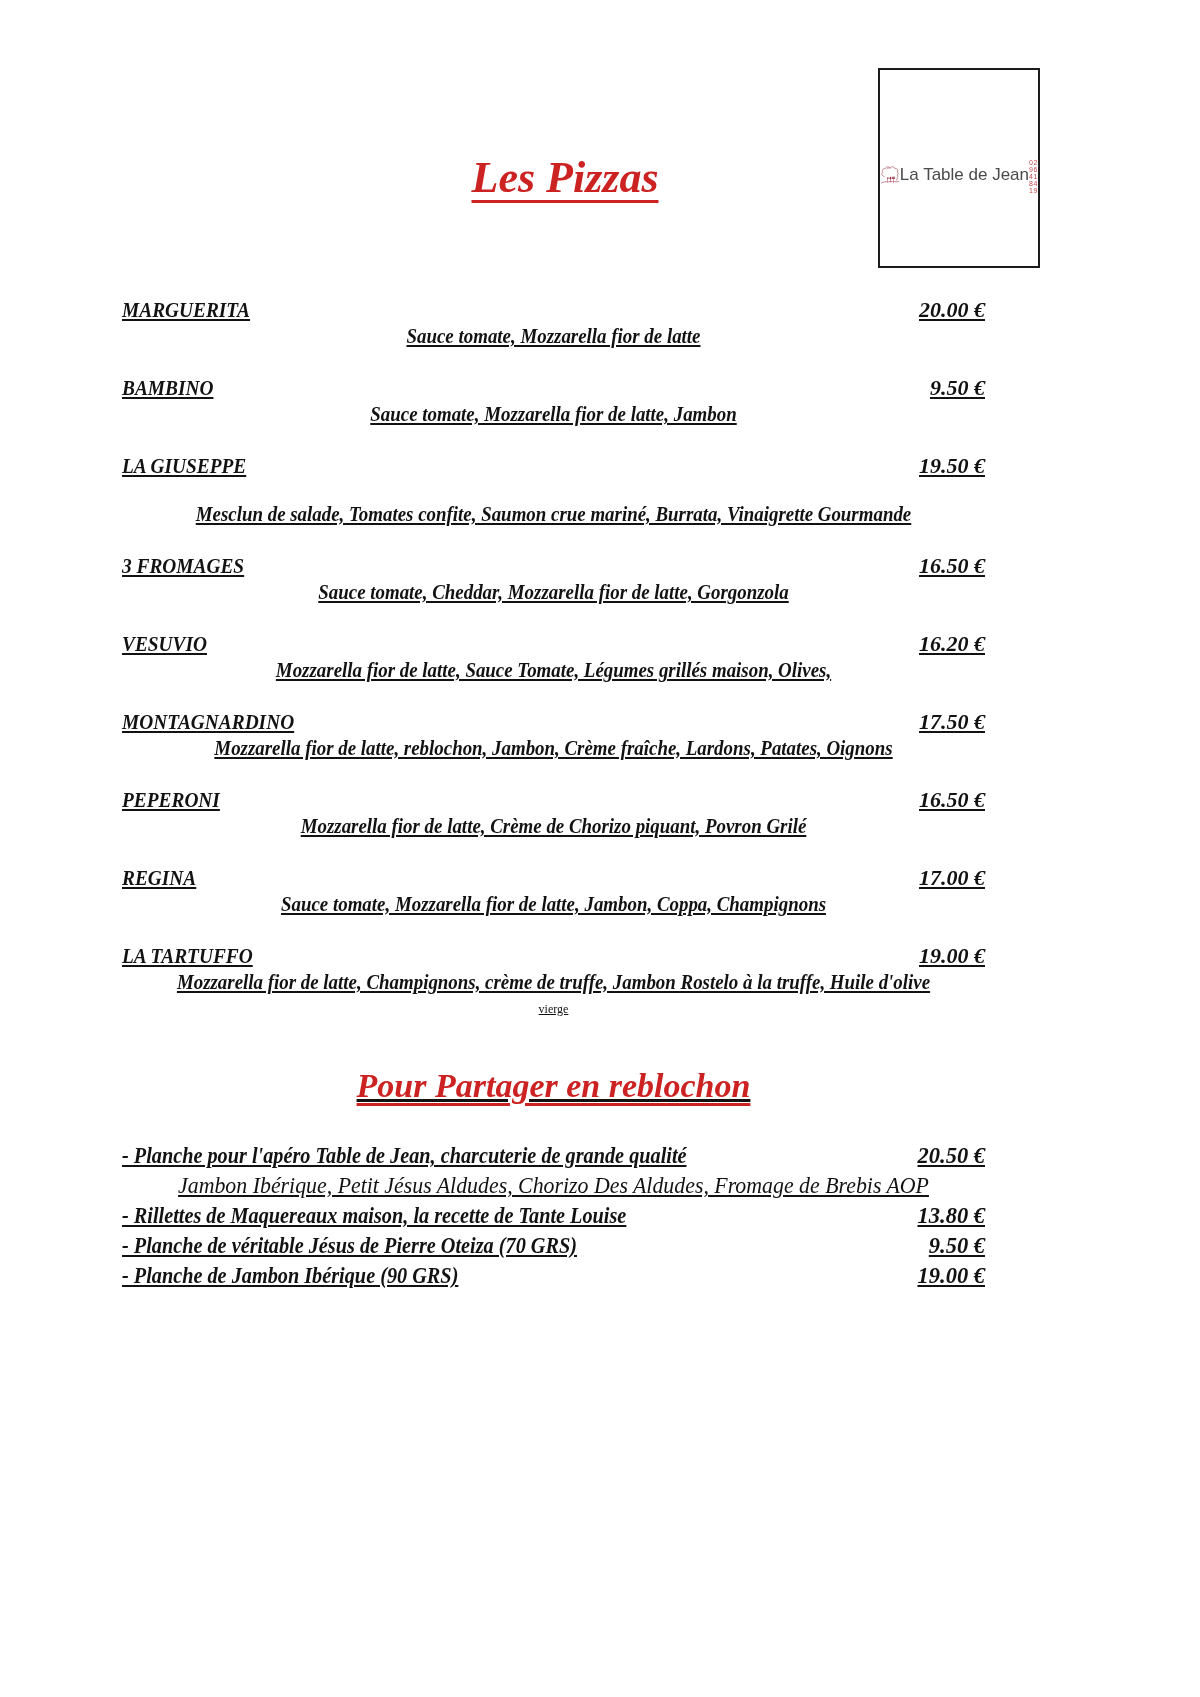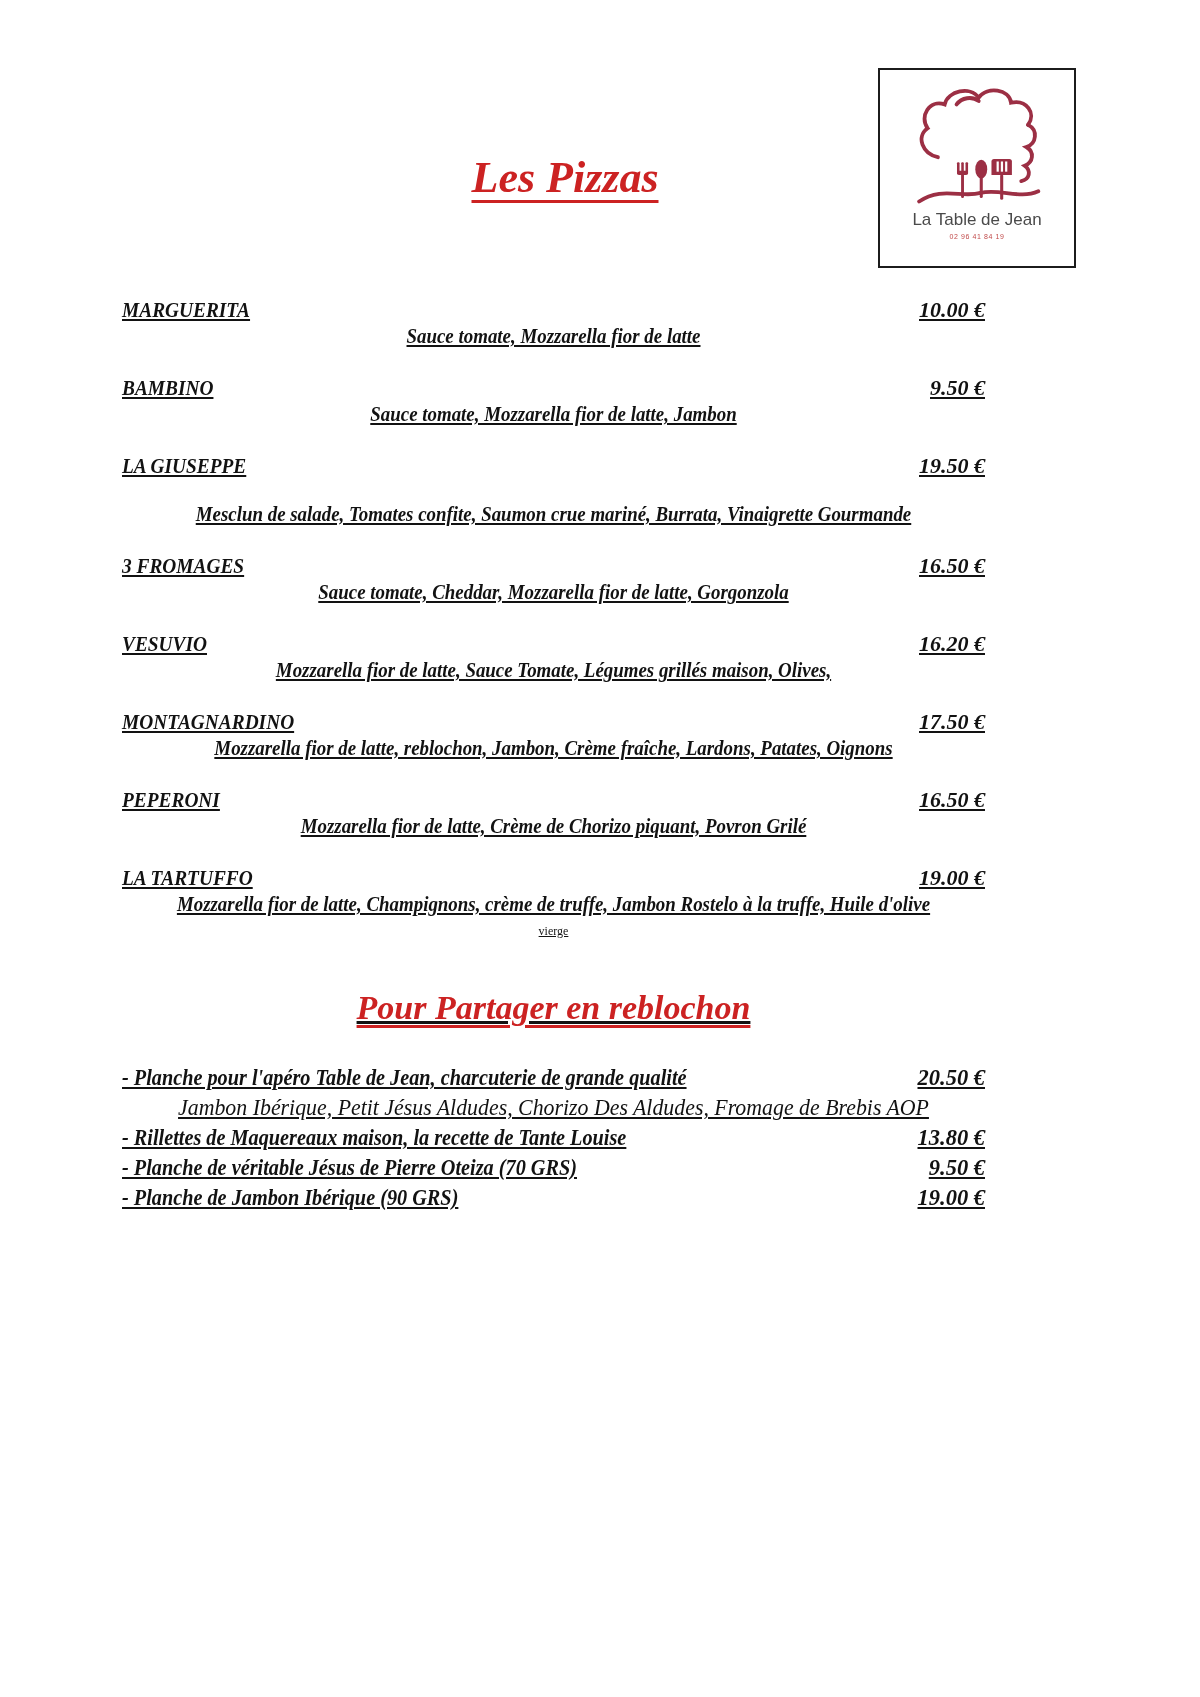--- a/index.html
+++ b/index.html
@@ -7,23 +7,23 @@
   body {
     width:1200px; height:1697px;
     font-family:"Liberation Serif", serif;
     color:#121212;
     position:relative;
   }
   .page { position:relative; width:1200px; height:1697px; background:#fff; overflow:hidden; }
 
   
   .logo-box {
-    position:absolute; left:878px; top:68px; width:198px; height:200px;
+    position:absolute; left:878px; top:68px; width:162px; height:200px;
     border:2px solid #1c1c1c; background:#fff;
-    display:flex; flex-direction:column; align-items:center;
+    display:flex; align-items:center;
     padding-top:14px;
   }
   .logo-art { color:var(--maroon,#9c2f44); width:150px; height:126px; }
   .logo-name {
     font-family:"Liberation Sans", sans-serif;
     font-size:17px; color:#4a4a4a; margin-top:0px; white-space:nowrap;
   }
   .logo-phone {
     font-family:"Liberation Sans", sans-serif;
     font-size:7px; color:#c14b4b; margin-top:3px; letter-spacing:0.6px;
@@ -125,21 +125,21 @@
   </div>
 
   <h1 class="title">Les Pizzas</h1>
 
   <div class="content">
 
     <div class="items" id="pizza-list">
   <div class="item">
     <div class="item-head">
       <span class="item-name">MARGUERITA</span>
-      <span class="item-price">10.00 €</span>
+      <span class="item-price">20.00 €</span>
     </div>
     <div class="item-desc">Sauce tomate, Mozzarella fior de latte</div>
 
   </div>
 
   <div class="item">
     <div class="item-head">
       <span class="item-name">BAMBINO</span>
       <span class="item-price">9.50 €</span>
     </div>
@@ -187,20 +187,28 @@
 
   <div class="item">
     <div class="item-head">
       <span class="item-name">PEPERONI</span>
       <span class="item-price">16.50 €</span>
     </div>
     <div class="item-desc">Mozzarella fior de latte, Crème de Chorizo piquant, Povron Grilé</div>
 
   </div>
 
+  <div class="item">
+    <div class="item-head">
+      <span class="item-name">REGINA</span>
+      <span class="item-price">17.00 €</span>
+    </div>
+    <div class="item-desc">Sauce tomate, Mozzarella fior de latte, Jambon, Coppa, Champignons</div>
+
+  </div>
 
   <div class="item">
     <div class="item-head">
       <span class="item-name">LA TARTUFFO</span>
       <span class="item-price">19.00 €</span>
     </div>
     <div class="item-desc">Mozzarella fior de latte, Champignons, crème de truffe, Jambon Rostelo à la truffe, Huile d'olive</div>
     <div class="item-desc2">vierge</div>
   </div>
 </div>

